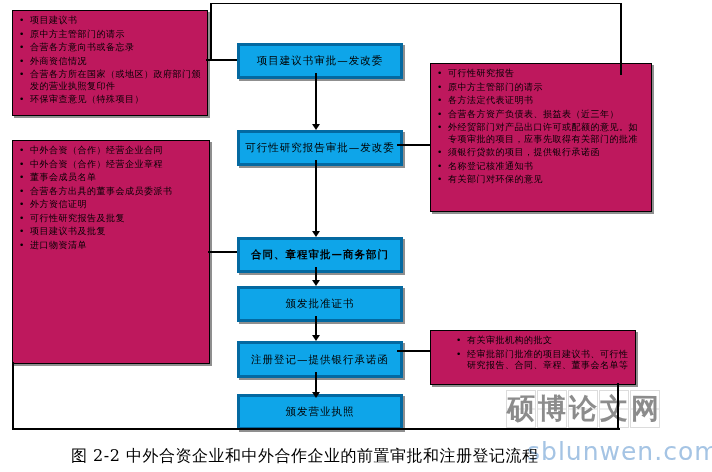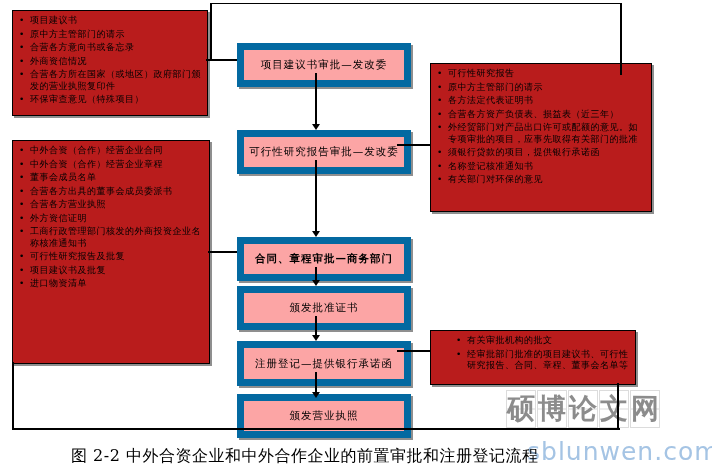--- a/index.html
+++ b/index.html
@@ -2,31 +2,31 @@
 <html><head>
 <meta charset="utf-8">
 <style>
   html,body { margin:0; padding:0; background:#fff; }
   .stage {
     position:relative; width:712px; height:472px; background:#ffffff;
     font-family:"DejaVu Sans", sans-serif; color:#000; overflow:hidden;
   }
   
   .docbox {
-    position:absolute; background:#b91c1c; border:1px solid #000;
+    position:absolute; background:#be185d; border:1px solid #000;
     box-shadow:2px 2px 0 #8f8f8f; font-size:9px; line-height:1.28;
     letter-spacing:0.5px;
   }
   .docbox ul { margin:4px 0 0 0; padding:0 4px 0 4px; list-style:none; }
   .docbox li { position:relative; padding-left:13px; margin-bottom:2px; }
   .docbox li::before { content:"\2022"; position:absolute; left:2px; top:0; }
   
   .flowbox {
-    position:absolute; left:237px; width:160px; height:30px; background:#fca5a5;
-    border:7px solid #0369a1; box-shadow:2px 2px 0 #8f8f8f;
+    position:absolute; left:237px; width:160px; height:30px; background:#0ea5e9;
+    border:3px solid #0369a1; box-shadow:2px 2px 0 #8f8f8f;
     display:flex; align-items:center; justify-content:center;
     font-size:10.5px; letter-spacing:1px; white-space:nowrap;
   }
   
   .ln { position:absolute; background:#000; }
   .arr {
     position:absolute; width:0; height:0;
     border-left:4px solid transparent; border-right:4px solid transparent;
     border-top:6px solid #000;
   }
@@ -76,23 +76,21 @@
       </ul>
   </div>
 
   <div class="docbox over" style="left:12px; top:140px; width:196px; height:222px;">
     <ul>
 
         <li>中外合资（合作）经营企业合同</li>
         <li>中外合资（合作）经营企业章程</li>
         <li>董事会成员名单</li>
         <li>合营各方出具的董事会成员委派书</li>
-        <li>合营各方营业执照</li>
         <li>外方资信证明</li>
-        <li>工商行政管理部门核发的外商投资企业名称核准通知书</li>
         <li>可行性研究报告及批复</li>
         <li>项目建议书及批复</li>
         <li>进口物资清单</li>
       </ul>
   </div>
 
   <div class="docbox over" style="left:430px; top:63px; width:220px; height:147px;">
     <ul>
 
     <li>可行性研究报告</li>

